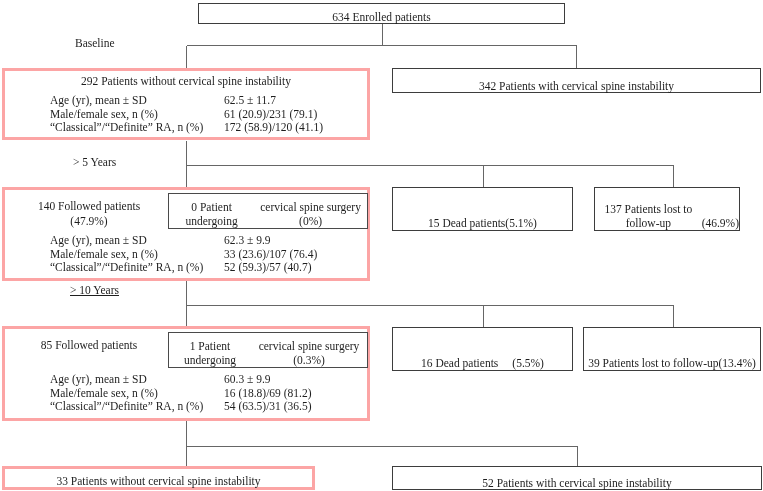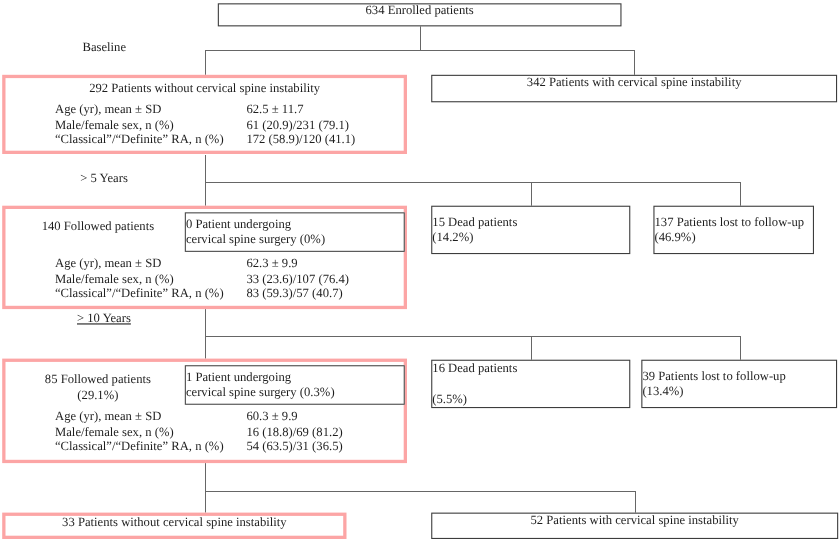--- a/index.html
+++ b/index.html
@@ -7,22 +7,22 @@
   #canvas {
     position:relative; width:763px; height:491px; background:#ffffff;
     font-family:"Liberation Serif","DejaVu Serif",serif;
     color:#1e1e1e; font-size:11.5px; overflow:hidden;
   }
   svg.connectors { position:absolute; left:0; top:0; width:763px; height:491px; }
   .box { position:absolute; background:#ffffff; }
   .thick { border:3px solid #fca5a5; }
   .thin  { border:1.5px solid #3d3d3d; }
   .inner { border:1.5px solid #4a4a4a; }
-  .flexc { display:flex; align-items:flex-start; justify-content:center; text-align:center; }
-  .col   { flex-direction:column; line-height:14px; }
+  .flexc { display:flex; align-items:flex-end; justify-content:center; text-align:center; }
+  .col   { flex-direction:row; line-height:14px; }
   .title-line { text-align:center; margin-top:4px; }
   .stats { position:absolute; left:45px; }
   .stat-row { display:flex; line-height:13.5px; white-space:nowrap; }
   .stat-label { width:174px; }
   .stage-label { position:absolute; white-space:nowrap; }
   .followed-block { position:absolute; left:8px; top:9px; width:152px; text-align:center; line-height:15px; }
   .surgery-box { position:absolute; left:163px; top:3px; width:200px; height:36px; }
 </style>
 </head>
 <body>
@@ -62,54 +62,54 @@
     </div>
   </div>
 
   <div class="box thin flexc" style="left:392px; top:68px; width:369px; height:25px;">
     <span>342 Patients with cervical spine instability</span>
   </div>
 
   <div class="box thick" style="left:2px; top:187px; width:368px; height:94px;text-decoration:underline;">
     <div class="followed-block">
       <div>140 Followed patients</div>
+      <div>(47.9%)</div>
     </div>
     <div class="box inner flexc col surgery-box">
       <div>0 Patient undergoing</div>
       <div>cervical spine surgery (0%)</div>
     </div>
     <div class="stats" style="top:44px;">
       <div class="stat-row">
         <span class="stat-label">Age (yr), mean ± SD</span>
         <span class="stat-value">62.3 ± 9.9</span>
       </div>
       <div class="stat-row">
         <span class="stat-label">Male/female sex, n (%)</span>
         <span class="stat-value">33 (23.6)/107 (76.4)</span>
       </div>
       <div class="stat-row">
         <span class="stat-label">“Classical”/“Definite” RA, n (%)</span>
-        <span class="stat-value">83 (59.3)/57 (40.7)</span>
+        <span class="stat-value">52 (59.3)/57 (40.7)</span>
       </div>
     </div>
   </div>
 
   <div class="box thin flexc col" style="left:392px; top:187px; width:181px; height:44px;">
     <div>15 Dead patients</div>
-    <div>(14.2%)</div>
+    <div>(5.1%)</div>
   </div>
   <div class="box thin flexc col" style="left:583px; top:187px; width:146px; height:44px;margin-left:11px;">
     <div>137 Patients lost to follow-up</div>
     <div>(46.9%)</div>
   </div>
 
   <div class="box thick" style="left:2px; top:326px; width:368px; height:95px;padding-left:32px;">
     <div class="followed-block">
       <div>85 Followed patients</div>
-      <div>(29.1%)</div>
     </div>
     <div class="box inner flexc col surgery-box">
       <div>1 Patient undergoing</div>
       <div>cervical spine surgery (0.3%)</div>
     </div>
     <div class="stats" style="top:44px;">
       <div class="stat-row">
         <span class="stat-label">Age (yr), mean ± SD</span>
         <span class="stat-value">60.3 ± 9.9</span>
       </div>

